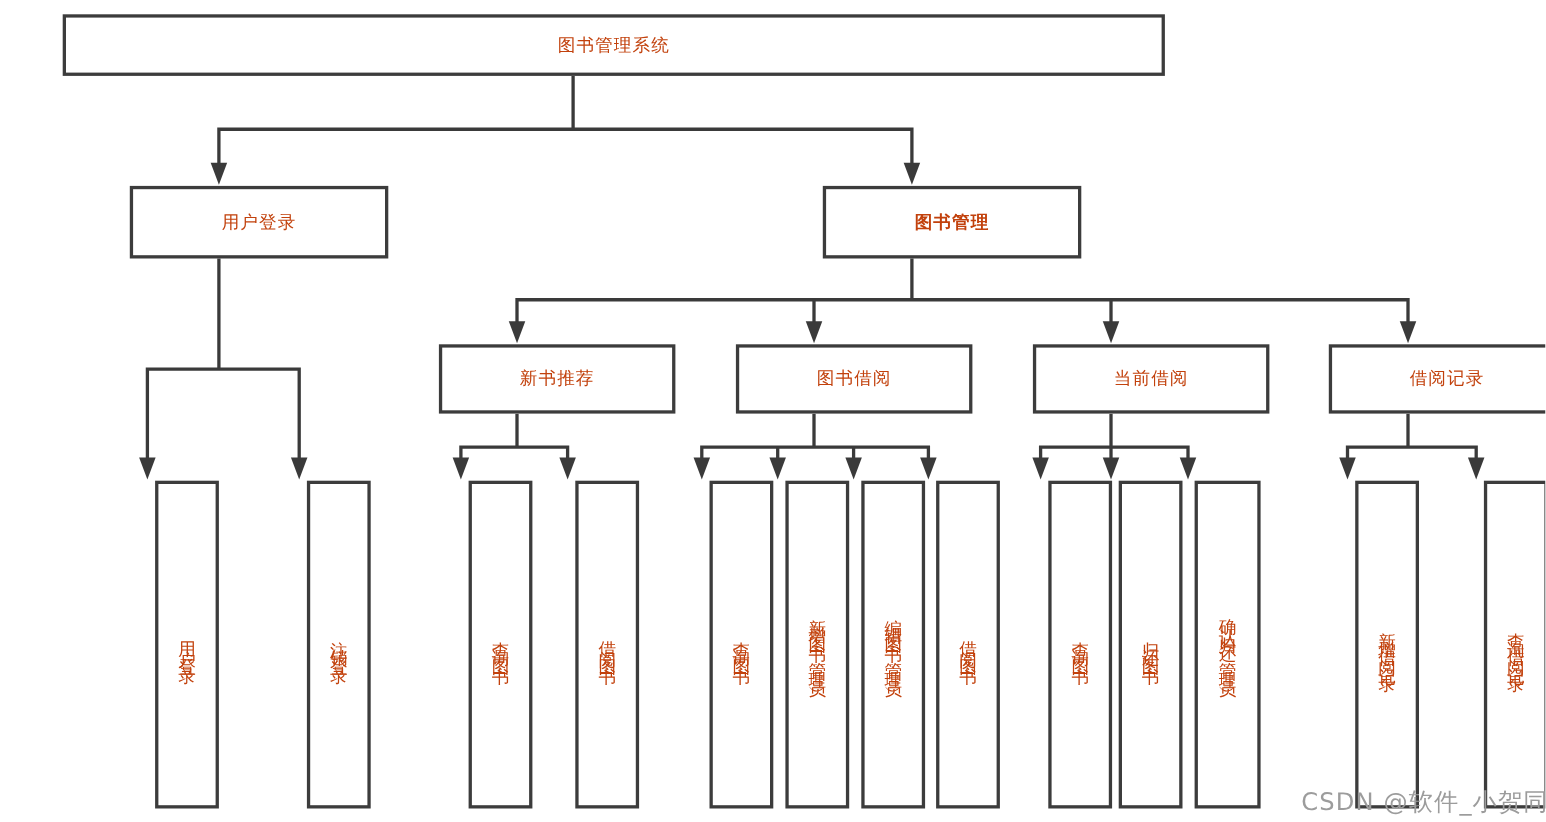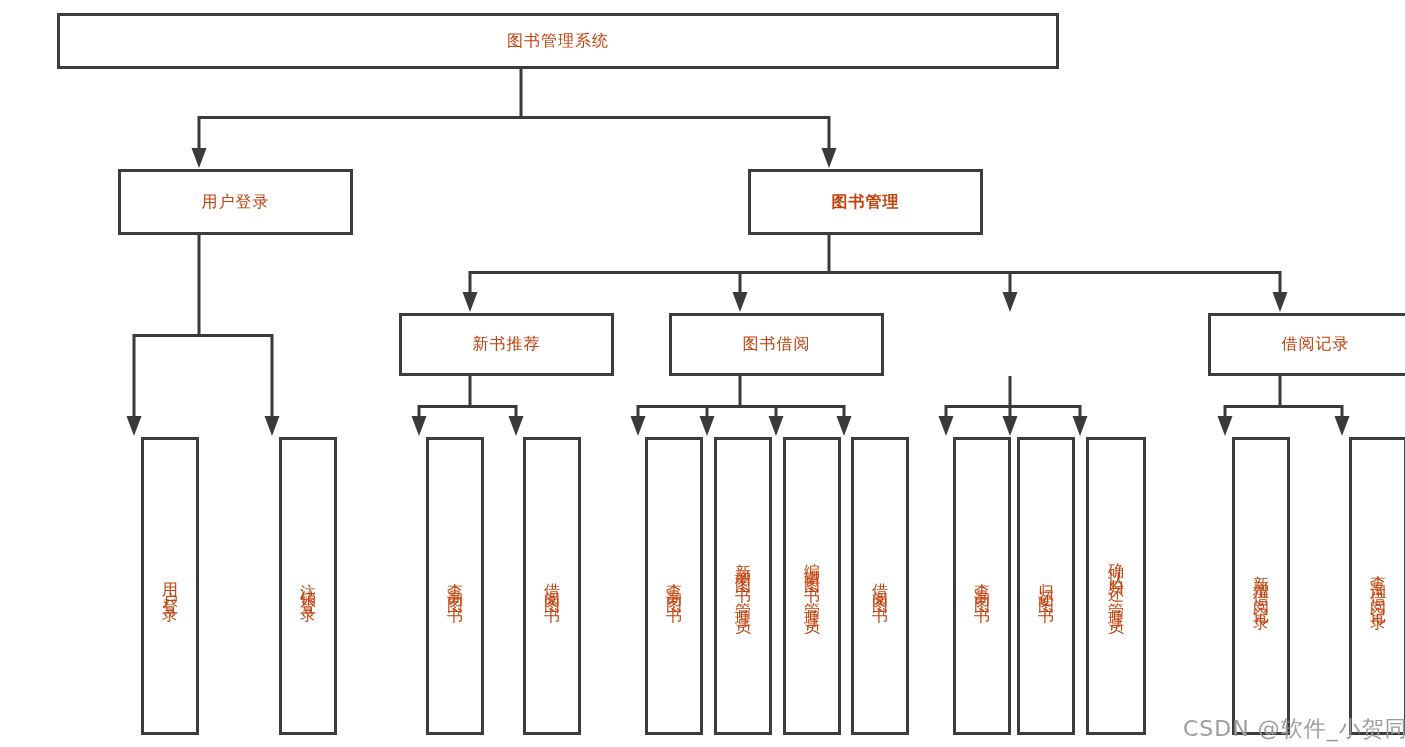--- a/index.html
+++ b/index.html
@@ -103,20 +103,21 @@
     </g>
   </svg>
 
   <div class="box" style="left:21px; top:13px; width:1002px; height:56px;">图书管理系统</div>
 
   <div class="box" style="left:82px; top:169px; width:235px; height:66px;">用户登录</div>
   <div class="box" style="left:712px; top:169px; width:235px; height:66px;font-weight:bold;">图书管理</div>
 
   <div class="box" style="left:363px; top:313px; width:215px; height:63px;">新书推荐</div>
   <div class="box" style="left:633px; top:313px; width:215px; height:63px;">图书借阅</div>
+  <div class="box" style="left:903px; top:313px; width:215px; height:63px;">当前借阅</div>
   <div class="box" style="left:1172px; top:313px; width:215px; height:63px;">借阅记录</div>
 
   <div class="box v-box" style="left:105px; top:437px; width:58px; height:298px;">用户登录</div>
   <div class="box v-box" style="left:243px; top:437px; width:58px; height:298px;">注销登录</div>
 
   <div class="box v-box" style="left:390px; top:437px; width:58px; height:298px;">查询图书</div>
   <div class="box v-box" style="left:487px; top:437px; width:58px; height:298px;">借阅图书</div>
 
   <div class="box v-box" style="left:609px; top:437px; width:58px; height:298px;">查询图书</div>
   <div class="box v-box" style="left:678px; top:437px; width:58px; height:298px;">新增图书（管理员）</div>

